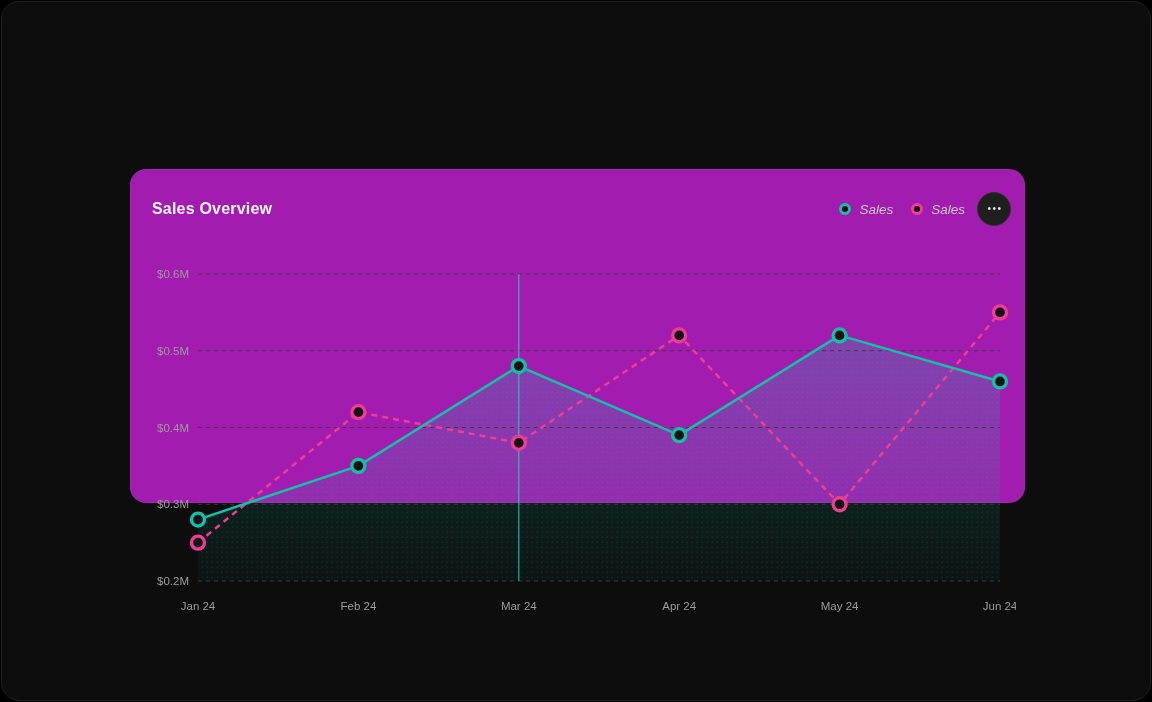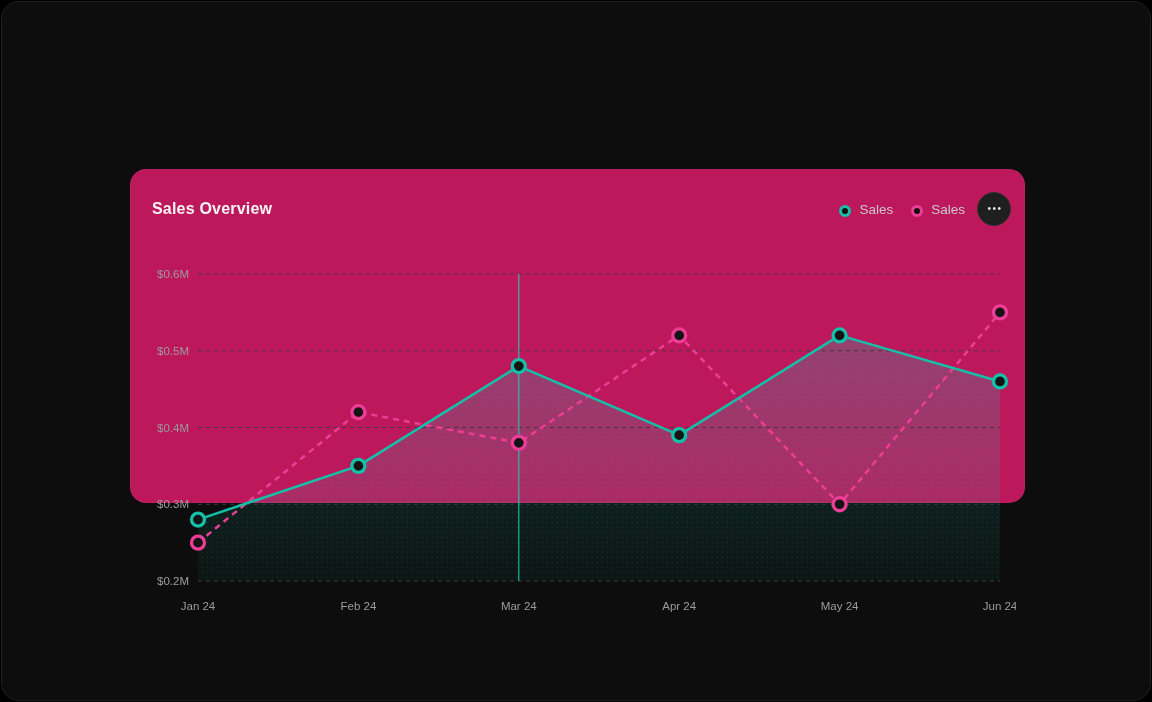--- a/index.html
+++ b/index.html
@@ -7,31 +7,31 @@
     width:1152px; height:702px; position:relative; overflow:hidden;
     background:#000; font-family:"Liberation Sans", sans-serif;
   }
   .surface {
     position:absolute; left:1px; top:1px; right:1px; bottom:1px;
     border-radius:18px; background:#0d0d0d; border:1px solid #1f1f1f;
     box-sizing:border-box;
   }
   .card {
     position:absolute; left:128px; top:167px; width:895px; height:334px;
-    background:#be185d; border:1px solid rgba(255,255,255,0.035);
+    background:#a21caf; border:1px solid rgba(255,255,255,0.035);
     border-radius:16px; box-sizing:border-box;
   }
   .card-header {
     display:flex; align-items:center; height:78px; padding:0 13px 0 21px;
   }
   .card-title {
     flex:1; font-size:16px; font-weight:700; color:#f4f4f4; letter-spacing:0.2px;
   }
   .legend { display:flex; align-items:center; gap:18px; margin-right:12px; }
-  .legend-item { display:flex; align-items:flex-end; gap:8px; cursor:pointer; }
+  .legend-item { display:flex; align-items:center; gap:8px; cursor:pointer;font-style:italic; }
   .legend-dot {
     width:6px; height:6px; border-radius:50%;
     border:3.5px solid #14c0a8; background:#101010;
   }
   .legend-label { font-size:13.5px; color:#c9c9c9; }
   .menu-btn {
     width:34px; height:34px; border-radius:50%;
     background:#1f1f1f; border:1px solid #313131; color:#e8e8e8;
     display:flex; align-items:center; justify-content:center;
     font-size:10px; letter-spacing:1.5px; line-height:1;

